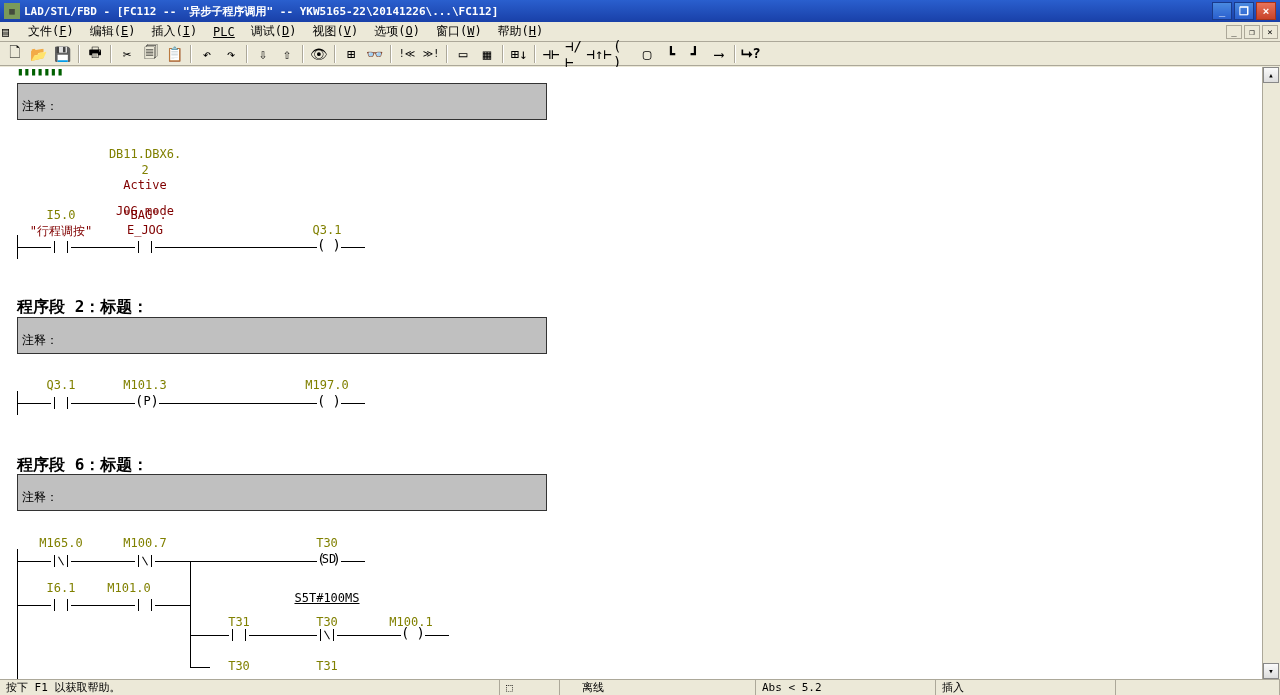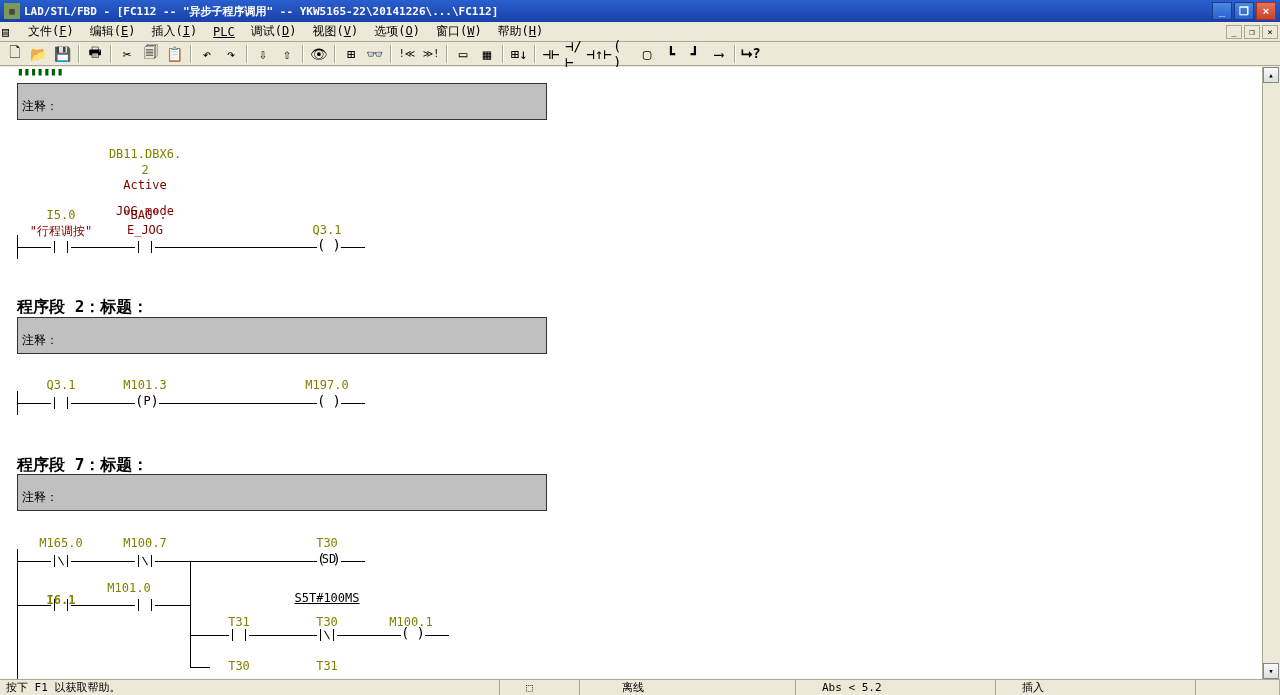--- a/index.html
+++ b/index.html
@@ -24,21 +24,21 @@
     .toolbar { height: 24px; background: #ece9d8; display: flex; align-items: center; padding: 2px 4px; border-bottom: 1px solid #aca899; gap: 2px; }
     .tool-btn { width: 22px; height: 20px; display: flex; align-items: center; justify-content: center; cursor: pointer; border: 1px solid transparent; font-size: 14px; }
     .tool-sep { width: 2px; height: 18px; border-left: 1px solid #aca899; border-right: 1px solid white; margin: 0 2px; }
     
     .canvas { position: absolute; top: 67px; left: 0; right: 18px; bottom: 16px; background: white; overflow: hidden; }
     .scrollbar-v { position: absolute; top: 67px; right: 0; width: 18px; bottom: 16px; background: #ece9d8; border-left: 1px solid #aca899; }
     .scroll-btn { width: 16px; height: 16px; background: linear-gradient(to bottom, #fafafa, #ddd); border: 1px solid #888; display: flex; align-items: center; justify-content: center; font-size: 9px; cursor: pointer; }
     .scrollbar-v .scroll-btn-up { position: absolute; top: 0; }
     .scrollbar-v .scroll-btn-down { position: absolute; bottom: 0; }
     
-    .statusbar { position: absolute; bottom: 0; left: 0; right: 0; height: 16px; background: #ece9d8; border-top: 1px solid #aca899; display: flex; align-items: center; font-size: 11px; gap: 20px; }
+    .statusbar { position: absolute; bottom: 0; left: 0; right: 0; height: 16px; background: #ece9d8; border-top: 1px solid #aca899; display: flex; align-items: center; font-size: 11px; }
     .status-cell { border-right: 1px solid #aca899; padding: 0 6px; height: 100%; display: flex; align-items: center; }
     .status-cell.left { flex: 0 0 500px; }
     .status-cell.s1 { width: 60px; }
     .status-cell.s2 { width: 180px; margin-left: 16px; }
     .status-cell.s3 { width: 180px; }
     .status-cell.s4 { width: 180px; }
     .status-cell.s5 { flex: 1; }
     
     .partial { position: absolute; left: 17px; top: 4px; color: #006000; font-size: 11px; }
     .comment-box { position: absolute; left: 17px; top: 16px; width: 530px; height: 37px; border: 1px solid #333; background: #c0c0c0; padding: 14px 4px; }
@@ -180,21 +180,21 @@
     <div class="contact-no" style="left:34px; top:28px;"></div>
     <div class="wire" style="left:54px; top:36px; width:64px;"></div>
     <div class="coil" style="left:118px; top:28px;">
         <span class="coil-text">P</span>
       </div>
     <div class="wire" style="left:142px; top:36px; width:158px;"></div>
     <div class="coil" style="left:300px; top:28px;"></div>
     <div class="wire" style="left:324px; top:36px; width:24px;"></div>
   </div>
 
-  <div class="network-title" style="position:absolute; left:17px; top:388px;">程序段 7：标题：</div>
+  <div class="network-title" style="position:absolute; left:17px; top:388px;">程序段 6：标题：</div>
   <div class="comment-box" style="top:407px;"><span>注释：</span></div>
 
   <div class="network" style="top:458px;">
     <div class="label-above addr-olive" style="left:44px; top:11px;">M165.0</div>
     <div class="label-above addr-olive" style="left:128px; top:11px;">M100.7</div>
     <div class="label-above addr-olive" style="left:310px; top:11px;">T30</div>
 
     <div class="rail" style="left:0px; top:24px; height:150px;"></div>
 
     <div class="wire" style="left:0px; top:36px; width:34px;"></div>
@@ -205,21 +205,21 @@
     <div class="contact-nc" style="left:118px; top:28px;">
         <div class="nc-slash"></div>
       </div>
     <div class="wire" style="left:138px; top:36px; width:162px;"></div>
     <div class="coil" style="left:300px; top:28px;">
         <span class="coil-text">SD</span>
       </div>
     <div class="wire" style="left:324px; top:36px; width:24px;"></div>
     <div class="label-above" style="left:310px; top:66px;text-decoration:underline;">S5T#100MS</div>
 
-    <div class="label-above addr-olive" style="left:44px; top:68px;font-weight:bold;">I6.1</div>
+    <div class="label-above addr-olive" style="left:44px; top:56px;">I6.1</div>
     <div class="label-above addr-olive" style="left:112px; top:56px;">M101.0</div>
     <div class="wire" style="left:0px; top:80px; width:34px;"></div>
     <div class="contact-no" style="left:34px; top:72px;"></div>
     <div class="wire" style="left:54px; top:80px; width:64px;"></div>
     <div class="contact-no" style="left:118px; top:72px;"></div>
     <div class="wire" style="left:138px; top:80px; width:35px;"></div>
     <div class="vwire" style="left:173px; top:36px; height:106px;"></div>
 
     <div class="label-above addr-olive" style="left:222px; top:90px;">T31</div>
     <div class="label-above addr-olive" style="left:310px; top:90px;">T30</div>

